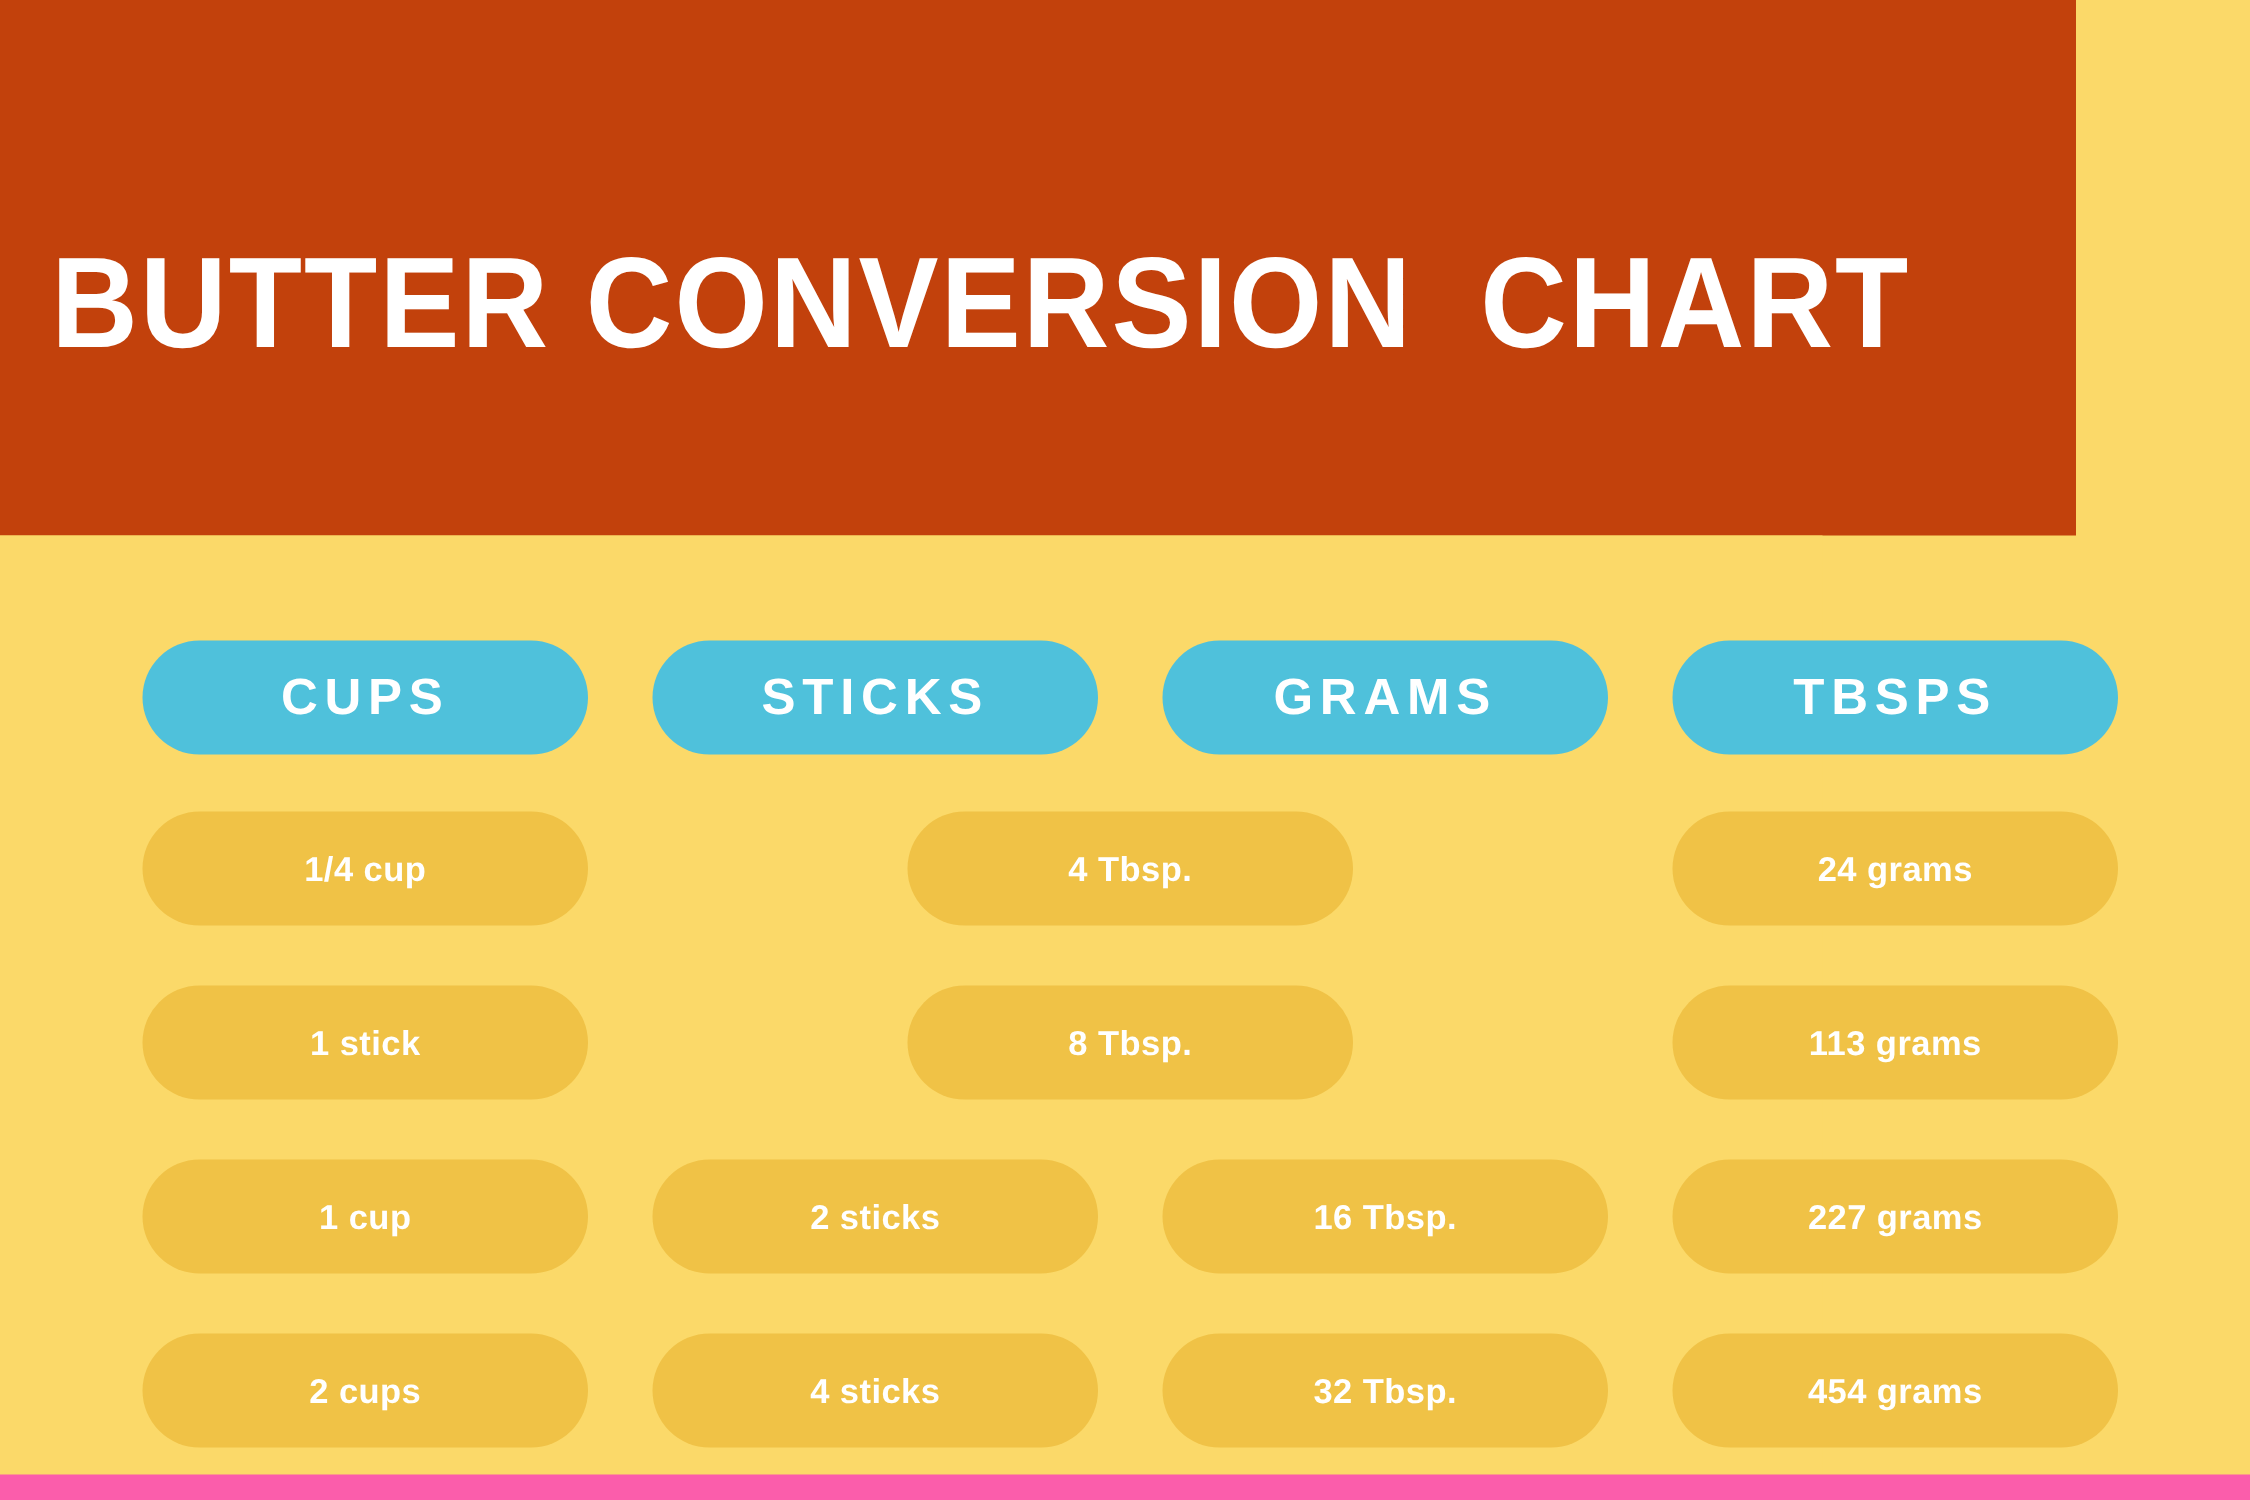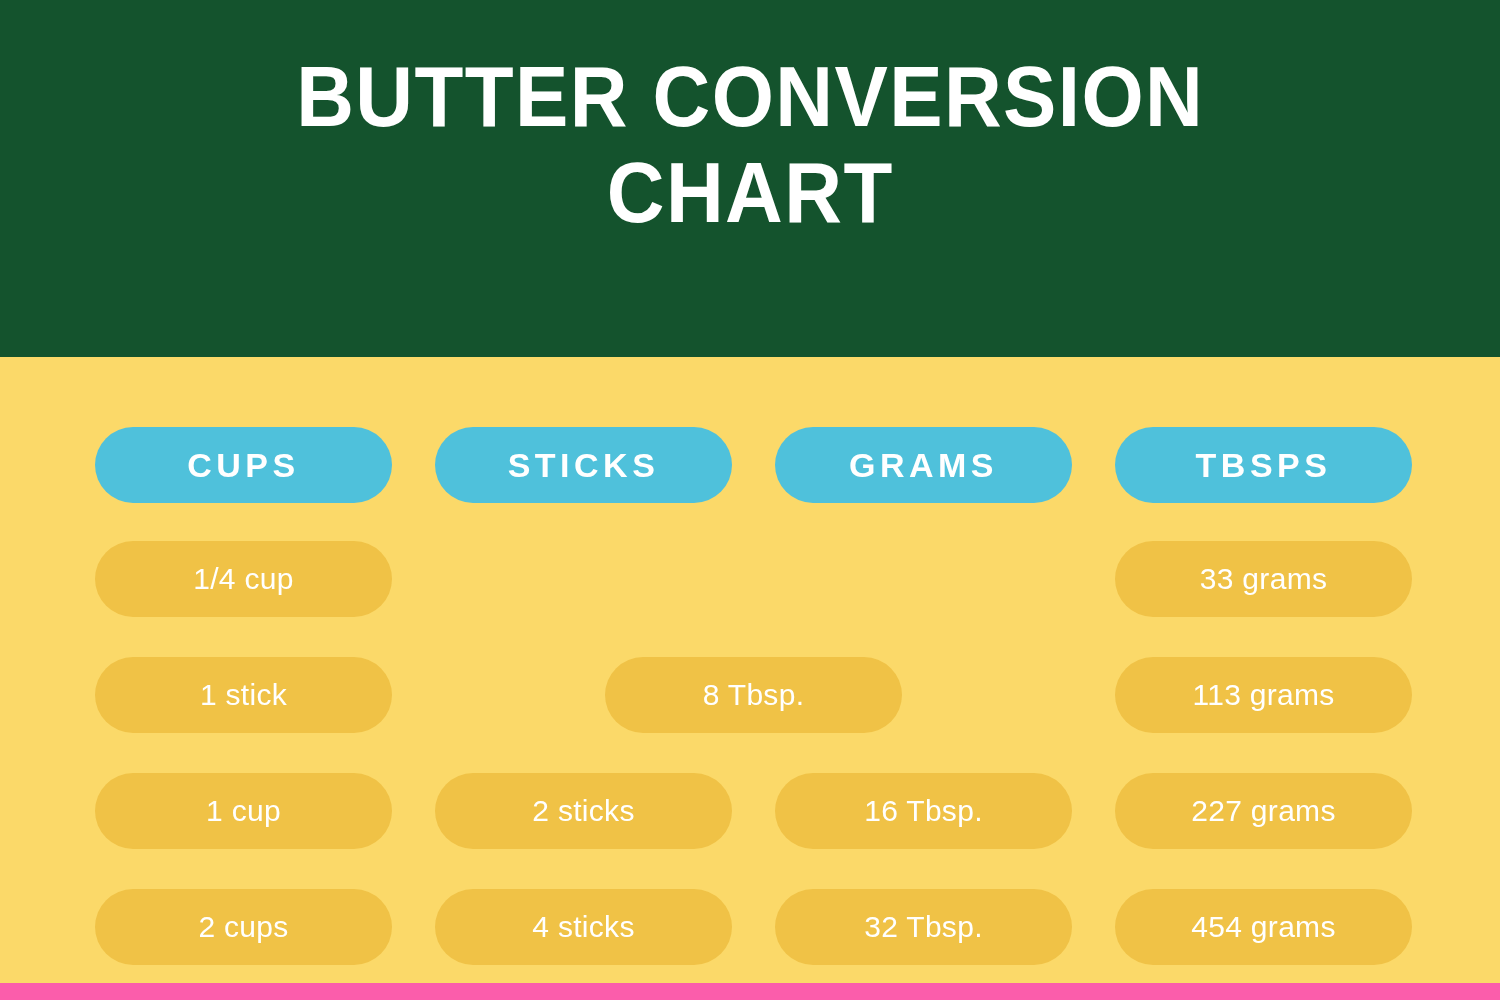--- a/index.html
+++ b/index.html
@@ -13,24 +13,24 @@
   #page {
     position:relative;
     width:1500px; height:1000px;
     background:#fbd969;
   }
 
   
   .header-band {
     position:absolute;
     left:0; top:0;
-    width:1500px; height:357px;
-    background:#14532d;
+    width:1384px; height:357px;
+    background:#c2410c;
     display:flex;
-    flex-direction:column;
+    flex-direction:row;
     align-items:center;
     justify-content:flex-start;
     padding-top:48px;
   }
 
   .title-line {
     color:#ffffff;
     font-family:"Liberation Sans", sans-serif;
     font-weight:bold;
     font-size:86px;
@@ -89,22 +89,22 @@
     letter-spacing:4.5px;
     text-transform:uppercase;
   }
 
   .cell.data-cell {
     background:#f0c246;
   }
 
   .cell.data-cell .cell-text {
     color:#ffffff;
-    font-weight:normal;
-    font-size:30px;
+    font-weight:bold;
+    font-size:23px;
     letter-spacing:0.3px;
   }
 
   
   .footer-strip {
     position:absolute;
     left:0; top:983px;
     width:1500px; height:17px;
     background:#fb5dab;
   }
@@ -135,21 +135,24 @@
         <div class="cell header-cell">
           <span class="cell-text">TBSPS</span>
         </div>
       </div>
 
       <div class="row data-row">
         <div class="cell data-cell">
           <span class="cell-text">1/4 cup</span>
         </div>
         <div class="cell data-cell">
-          <span class="cell-text">33 grams</span>
+          <span class="cell-text">4 Tbsp.</span>
+        </div>
+        <div class="cell data-cell">
+          <span class="cell-text">24 grams</span>
         </div>
       </div>
 
       <div class="row data-row">
         <div class="cell data-cell">
           <span class="cell-text">1 stick</span>
         </div>
         <div class="cell data-cell">
           <span class="cell-text">8 Tbsp.</span>
         </div>

